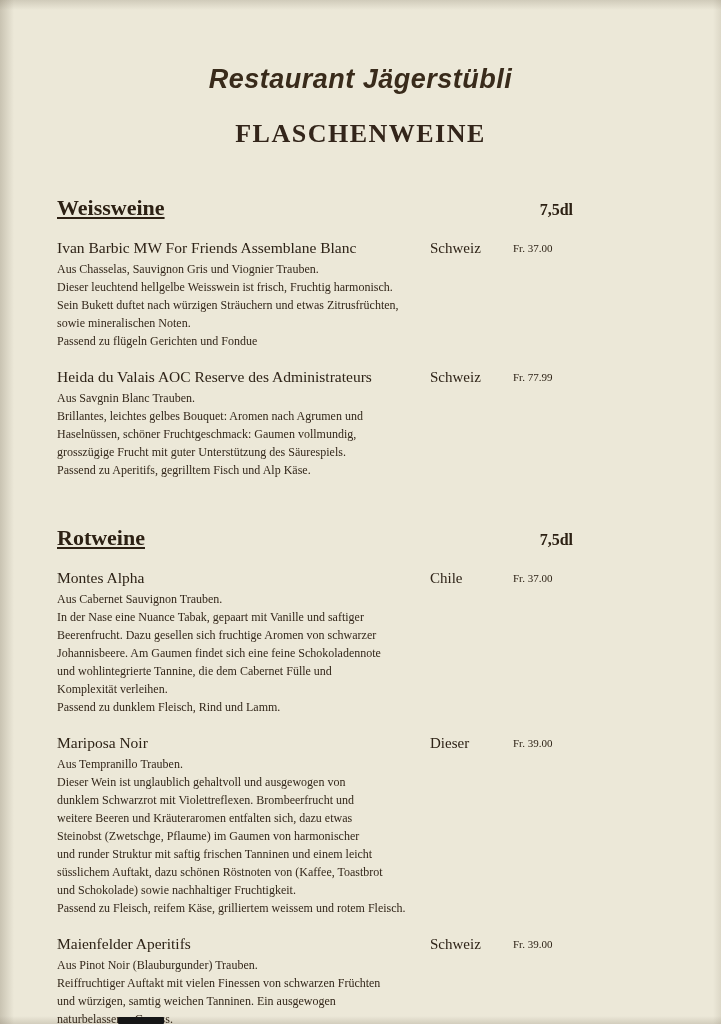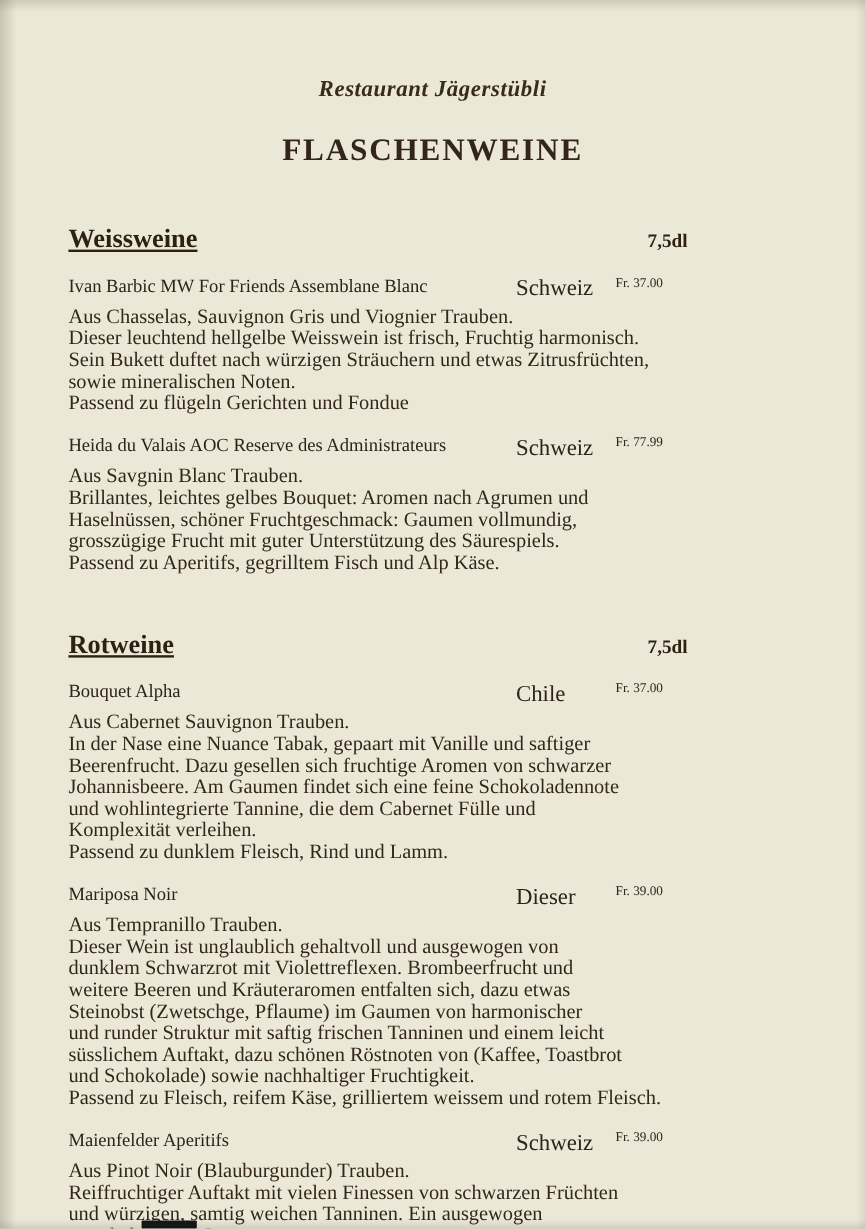--- a/index.html
+++ b/index.html
@@ -15,24 +15,24 @@
       linear-gradient(to right,  rgba(110,100,80,0.28), rgba(110,100,80,0) 14px),
       linear-gradient(to bottom, rgba(110,100,80,0.22), rgba(110,100,80,0) 10px),
       linear-gradient(to left,   rgba(110,100,80,0.12), rgba(110,100,80,0) 8px),
       linear-gradient(to top,    rgba(110,100,80,0.20), rgba(110,100,80,0) 8px),
       #ece8d8;
     font-family: "Liberation Serif", "DejaVu Serif", serif;
     color: #2e2317;
   }
   .centered { margin-right: -91px; text-align: center; }
   .script-header {
-    font-family: Liberation Serif, serif;
+    font-family: Liberation Sans, sans-serif;
     font-style: italic;
     font-weight: bold;
-    font-size: 19px;
+    font-size: 27px;
     letter-spacing: 0.5px;
     color: #392b1b;
   }
   .title {
     margin: 24px -91px 0 0;
     text-align: center;
     font-size: 26px;
     font-weight: bold;
     letter-spacing: 1.5px;
     color: #33251a;
@@ -48,27 +48,27 @@
     font-weight: bold;
     text-decoration: underline;
     color: #2d2114;
   }
   .size-label {
     font-size: 16px;
     font-weight: bold;
     color: #2d2114;
   }
   .wine { margin-top: 18px; }
-  .wine-head { display: flex; align-items: flex-start; }
+  .wine-head { display: flex; align-items: center; }
   .wine-name { flex: 1 1 auto; font-size: 15.5px; }
-  .wine-country { width: 83px; flex: 0 0 auto; font-size: 19px; margin-left: 10px; }
+  .wine-country { width: 83px; flex: 0 0 auto; font-size: 15px; margin-left: 10px; }
   .wine-price { width: 60px; flex: 0 0 auto; font-size: 11px; }
   .wine-desc {
     margin: 3px 0 0 0;
-    font-size: 17px;
+    font-size: 12px;
     line-height: 18px;
     white-space: pre-line;
     color: #33271a;
   }
   .scan-mark {
     position: absolute;
     left: 118px;
     bottom: 0;
     width: 46px;
     height: 7px;
@@ -119,21 +119,21 @@
   </section>
 
   <section class="section">
     <div class="section-head">
       <span class="section-heading">Rotweine</span>
       <span class="size-label">7,5dl</span>
     </div>
 
     <article class="wine">
       <div class="wine-head">
-        <span class="wine-name">Bouquet Alpha</span>
+        <span class="wine-name">Montes Alpha</span>
         <span class="wine-country">Chile</span>
         <span class="wine-price">Fr. 37.00</span>
       </div>
       <p class="wine-desc">Aus Cabernet Sauvignon Trauben.
 In der Nase eine Nuance Tabak, gepaart mit Vanille und saftiger
 Beerenfrucht. Dazu gesellen sich fruchtige Aromen von schwarzer
 Johannisbeere. Am Gaumen findet sich eine feine Schokoladennote
 und wohlintegrierte Tannine, die dem Cabernet Fülle und
 Komplexität verleihen.
 Passend zu dunklem Fleisch, Rind und Lamm.</p>

